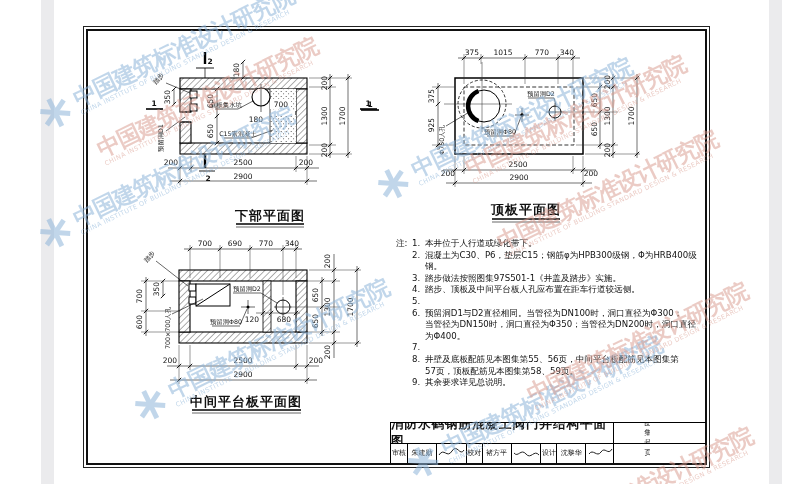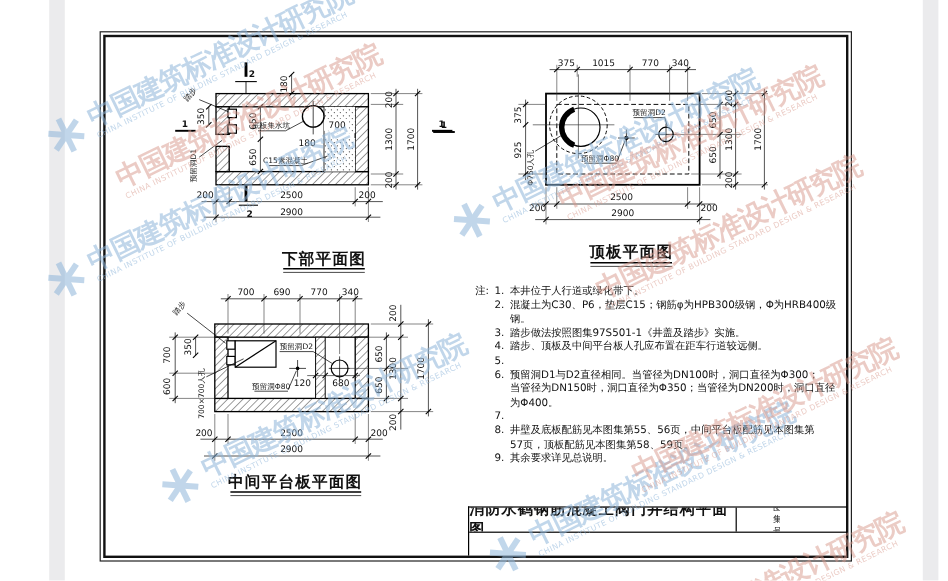--- a/index.html
+++ b/index.html
@@ -435,20 +435,45 @@
         </div>
       </div>
   </div>
 
   <div id="tblock">
     <div class="tb-row tb-row1">
       <div class="cell tb-title">消防水鹤钢筋混凝土阀门井结构平面图</div>
       <div class="cell w37">图集号</div>
       <div class="cell w56">13S201</div>
     </div>
+    <div class="tb-row tb-row2">
+      <div class="cell w16">审核</div>
+      <div class="cell w29">朱建勋</div>
+      <div class="cell w30">
+        <svg width="28" height="14">
+            <path d="M2 9 C7 1,10 13,15 5 S23 11,27 4" stroke="#222" stroke-width="1" fill="none"></path>
+          </svg>
+      </div>
+      <div class="cell w16">校对</div>
+      <div class="cell w29">褚方平</div>
+      <div class="cell w30">
+        <svg width="28" height="14">
+            <path d="M2 7 C6 12,9 2,14 8 S22 3,27 9" stroke="#222" stroke-width="1" fill="none"></path>
+          </svg>
+      </div>
+      <div class="cell w16">设计</div>
+      <div class="cell w29">沈黎华</div>
+      <div class="cell w28">
+        <svg width="26" height="14">
+            <path d="M2 8 C6 2,10 12,14 6 S21 10,25 3" stroke="#222" stroke-width="1" fill="none"></path>
+          </svg>
+      </div>
+      <div class="cell w37">页</div>
+      <div class="cell w56">53</div>
+    </div>
   </div>
 
   <div id="wm-layer">
       <div class="wm wm-blue" style="left: 40px; top: 103px; color: rgb(143, 182, 218);">
         <svg width="34" height="34" viewBox="-17 -17 34 34">
           <g stroke="#8fb6da" stroke-width="5">
             <line y1="-15" y2="15"></line>
             <line y1="-15" y2="15" transform="rotate(60)"></line>
             <line y1="-15" y2="15" transform="rotate(120)"></line>
           </g>

